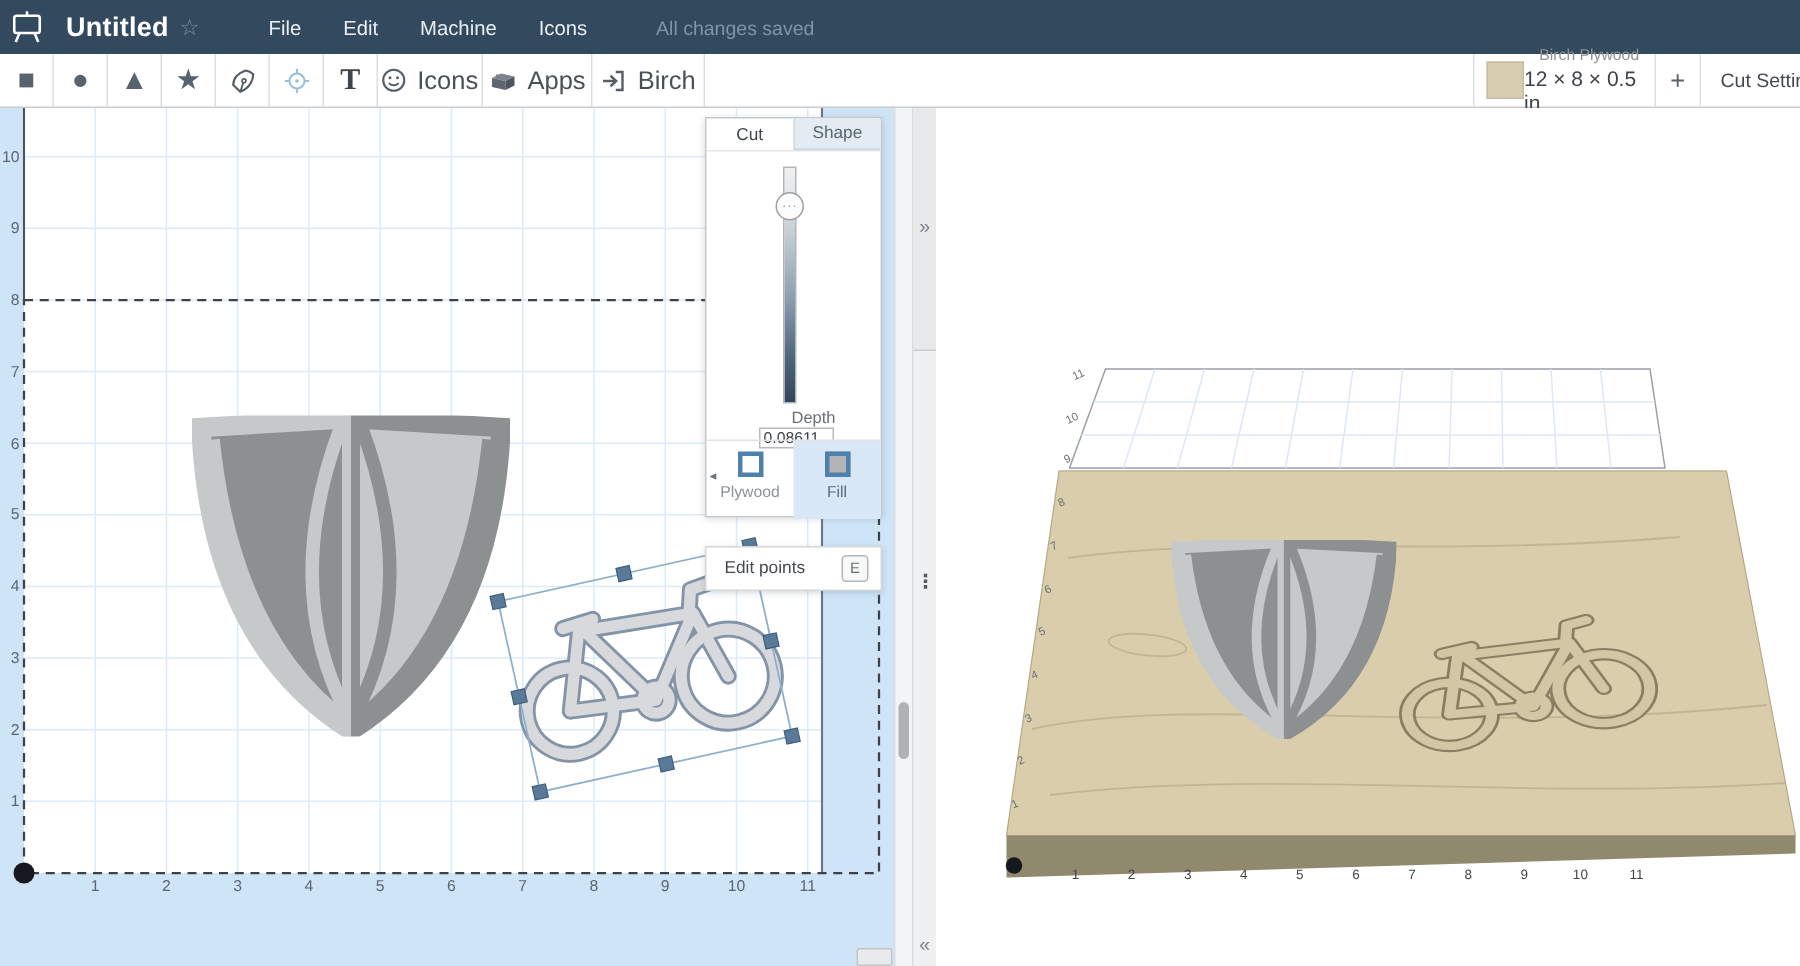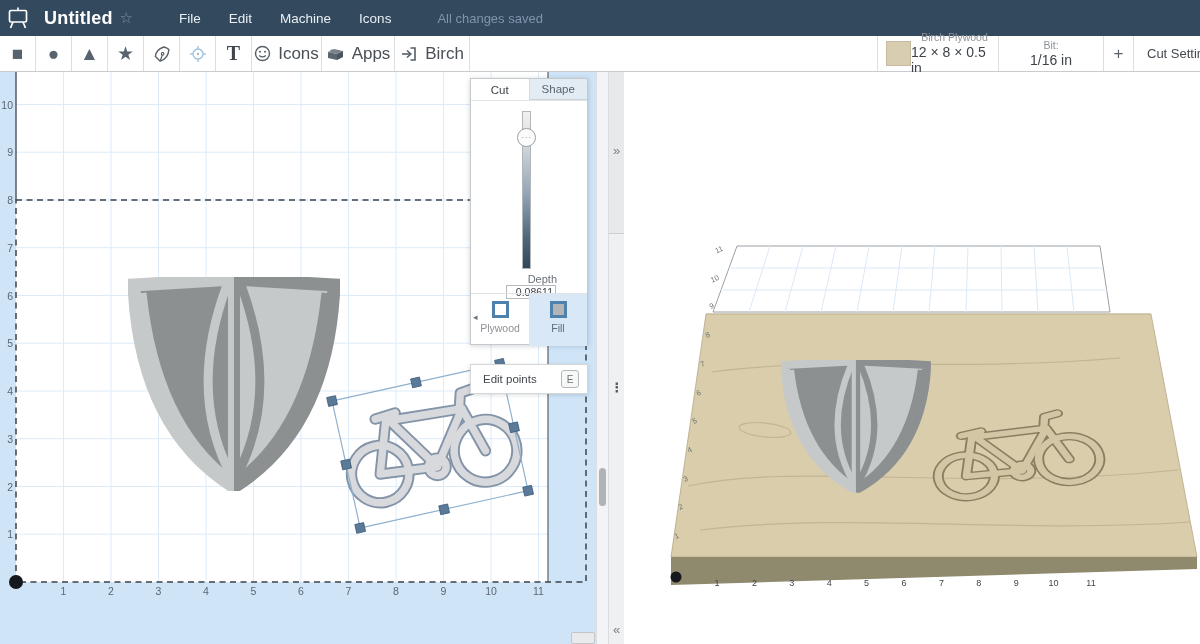--- a/index.html
+++ b/index.html
@@ -58,21 +58,21 @@
   .tab{flex:1;display:flex;align-items:center;justify-content:center;font-size:11.5px;color:#3c434a;}
   .tab.inactive{background:#e4ecf3;border-left:1px solid #d2dbe2;border-bottom:1px solid #c9d3dc;color:#59646e;}
   #slider-track{position:absolute;left:51px;top:32px;width:9px;height:158px;border:1px solid #b3b6b9;box-sizing:border-box;
     background:linear-gradient(180deg,#f1f1f1 0%,#d9dde1 18%,#8da0b2 55%,#51677c 80%,#314659 100%);}
   #slider-handle{position:absolute;left:46px;top:49px;width:19px;height:19px;border-radius:50%;
     background:#fcfcfc;border:1px solid #9aa0a5;box-sizing:border-box;color:#9aa0a5;
     font-size:9px;line-height:16px;text-align:center;letter-spacing:.5px;}
   #depth-row{position:absolute;left:0;top:194px;width:100%;height:22px;display:flex;align-items:center;flex-direction:column;}
   #depth-label{width:56px;text-align:right;font-size:11px;color:#6a7076;}
   #depth-input{margin-left:4px;width:44px;height:15px;border:1px solid #b7babd;font-size:10.5px;color:#3d4349;
-               padding:0 2px;font-family:"Liberation Sans",sans-serif;text-align:right;}
+               padding:0 2px;font-family:"Liberation Sans",sans-serif;}
   #mode-row{position:absolute;left:0;top:214px;width:100%;height:52px;border-top:1px solid #e0e2e4;display:flex;}
   .mode-cell{width:59px;display:flex;flex-direction:column;align-items:center;padding-top:7px;box-sizing:border-box;}
   .mode-cell .mlabel{font-size:10.5px;color:#8d9298;margin-top:4px;}
   #fill-cell{background:#d9e8f6;}
   #fill-cell .mlabel{color:#5a6b7a;}
   .sq-icon{width:17px;height:17px;border:3px solid #4f81ad;box-sizing:border-box;}
   #outline-icon{background:#fff;}
   #fill-icon{background:#b3b4b5;}
   #panel-collapse{position:absolute;left:2px;top:232px;font-size:8px;color:#6d7artical3;color:#6d7379;}
   #edit-points{left:470px;top:364px;width:118px;height:30px;background:#fff;border:1px solid #d4d6d8;
@@ -171,26 +171,20 @@
       <path d="M7,5.5 L10.8,9 L7,12.5" fill="none" stroke="#565e66" stroke-width="1.6"></path>
     </svg>
     <span class="tlabel">Birch</span>
   </div>
   <div class="tright">
     <div class="tcell" id="material-cell">
       <div id="material-swatch"></div>
       <div class="two-line">
         <span class="tl-small">Birch Plywood</span>
         <span class="tl-big">12 × 8 × 0.5 in</span>
-      </div>
-    </div>
-    <div class="tcell" id="bit-cell">
-      <div class="two-line">
-        <span class="tl-small">Bit:</span>
-        <span class="tl-big">1/16 in</span>
       </div>
     </div>
     <div class="tcell" id="plus-cell">+</div>
     <div class="tcell" id="cutset-cell">Cut Settings</div>
   </div>
 </div>
 
 <div id="canvas-wrap" class="abs">
 <svg width="596" height="572" viewBox="0 72 596 572">
   <defs>

